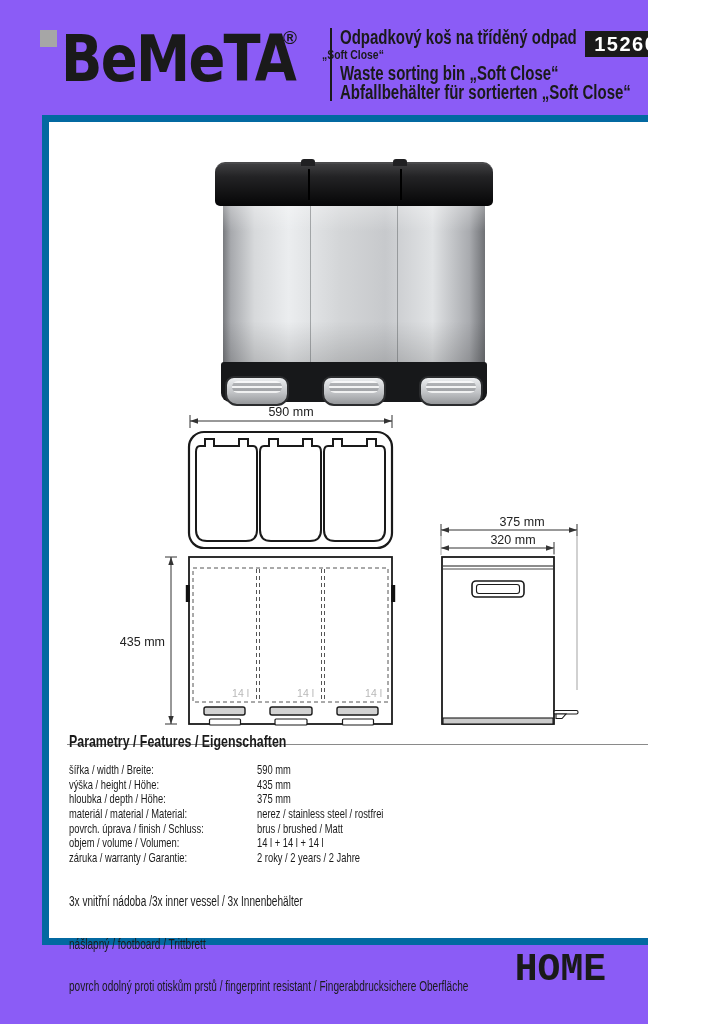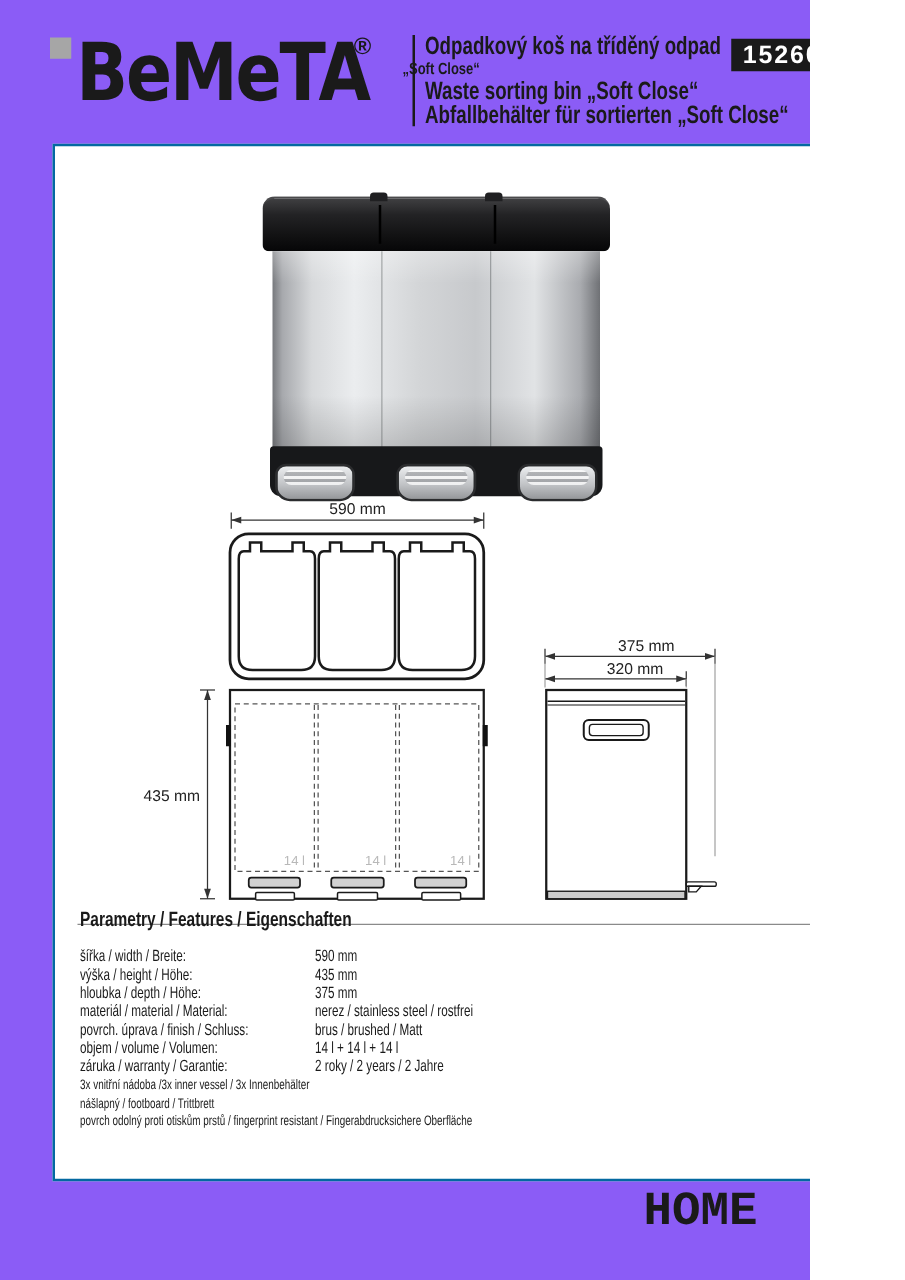--- a/index.html
+++ b/index.html
@@ -19,21 +19,21 @@
   .header-divider{left:330px;top:28px;width:2px;height:73px;background:#1a1a1a;}
   .title-cs{left:340px;top:27px;font-size:20px;font-weight:bold;line-height:21px;}
   .subtitle{left:322px;top:48px;font-size:13px;font-weight:bold;line-height:13px;}
   .title-en{left:340px;top:63px;font-size:20px;font-weight:bold;line-height:21px;text-decoration:underline;}
   .title-de{left:340px;top:82px;font-size:20px;font-weight:bold;line-height:21px;}
   .badge{left:585px;top:31px;width:132px;height:26px;background:#1a1a1a;color:#fff;
          font-size:20px;font-weight:bold;letter-spacing:1.5px;text-align:center;
          line-height:27px;}
 
   
-  .content-box{left:42px;top:115px;width:640px;height:830px;border:2px solid #0369a1;
+  .content-box{left:42px;top:115px;width:640px;height:830px;border:7px solid #0369a1;
                box-sizing:border-box;background:#fff;}
 
   
   .photo{left:160px;top:28px;width:290px;height:260px;}
   .photo-lid{position:absolute;left:6px;right:6px;top:12px;height:44px;
              background:linear-gradient(180deg,#3f3f41 0%,#232325 30%,#121213 70%,#060607 100%);
              border-radius:10px 10px 5px 5px;border-top:2px solid #4a4a4c;box-sizing:border-box;}
   .lid-divider{position:absolute;top:5px;bottom:6px;width:2px;background:#000;}
   .lid-hinge{position:absolute;top:-5px;width:14px;height:7px;background:#202022;border-radius:3px 3px 0 0;}
   .photo-body{position:absolute;left:14px;right:14px;top:56px;bottom:44px;
@@ -53,21 +53,21 @@
   .drawings{left:0;top:0;width:640px;height:830px;pointer-events:none;}
   .dim-text{font-family:"Liberation Sans",sans-serif;font-size:12.5px;fill:#222;}
   .vol-text{font-family:"Liberation Sans",sans-serif;font-size:10.5px;fill:#b8b8b8;}
 
   
   .params-divider{left:18px;top:622px;width:603px;height:1px;background:#8a8a8a;}
   .params{left:20px;top:610px;width:600px;}
   .params h2{margin:0 0 13px 0;font-size:16.5px;line-height:18px;font-weight:bold;}
   .param-row{position:relative;height:14.7px;font-size:13px;line-height:14.7px;}
   .param-value-pos{position:absolute;left:188px;top:0;}
-  .param-note{font-size:11px;line-height:14.7px;height:14.7px;}
+  .param-note{font-size:14px;line-height:14.7px;height:14.7px;margin-top:28px;}
 
   
   .home{right:42px;top:951px;font-size:38px;font-weight:bold;line-height:38px;font-family:Liberation Mono, monospace;}
 </style>
 </head>
 <body>
 
 <div class="page">
 
   <div class="abs logo-square"></div>

